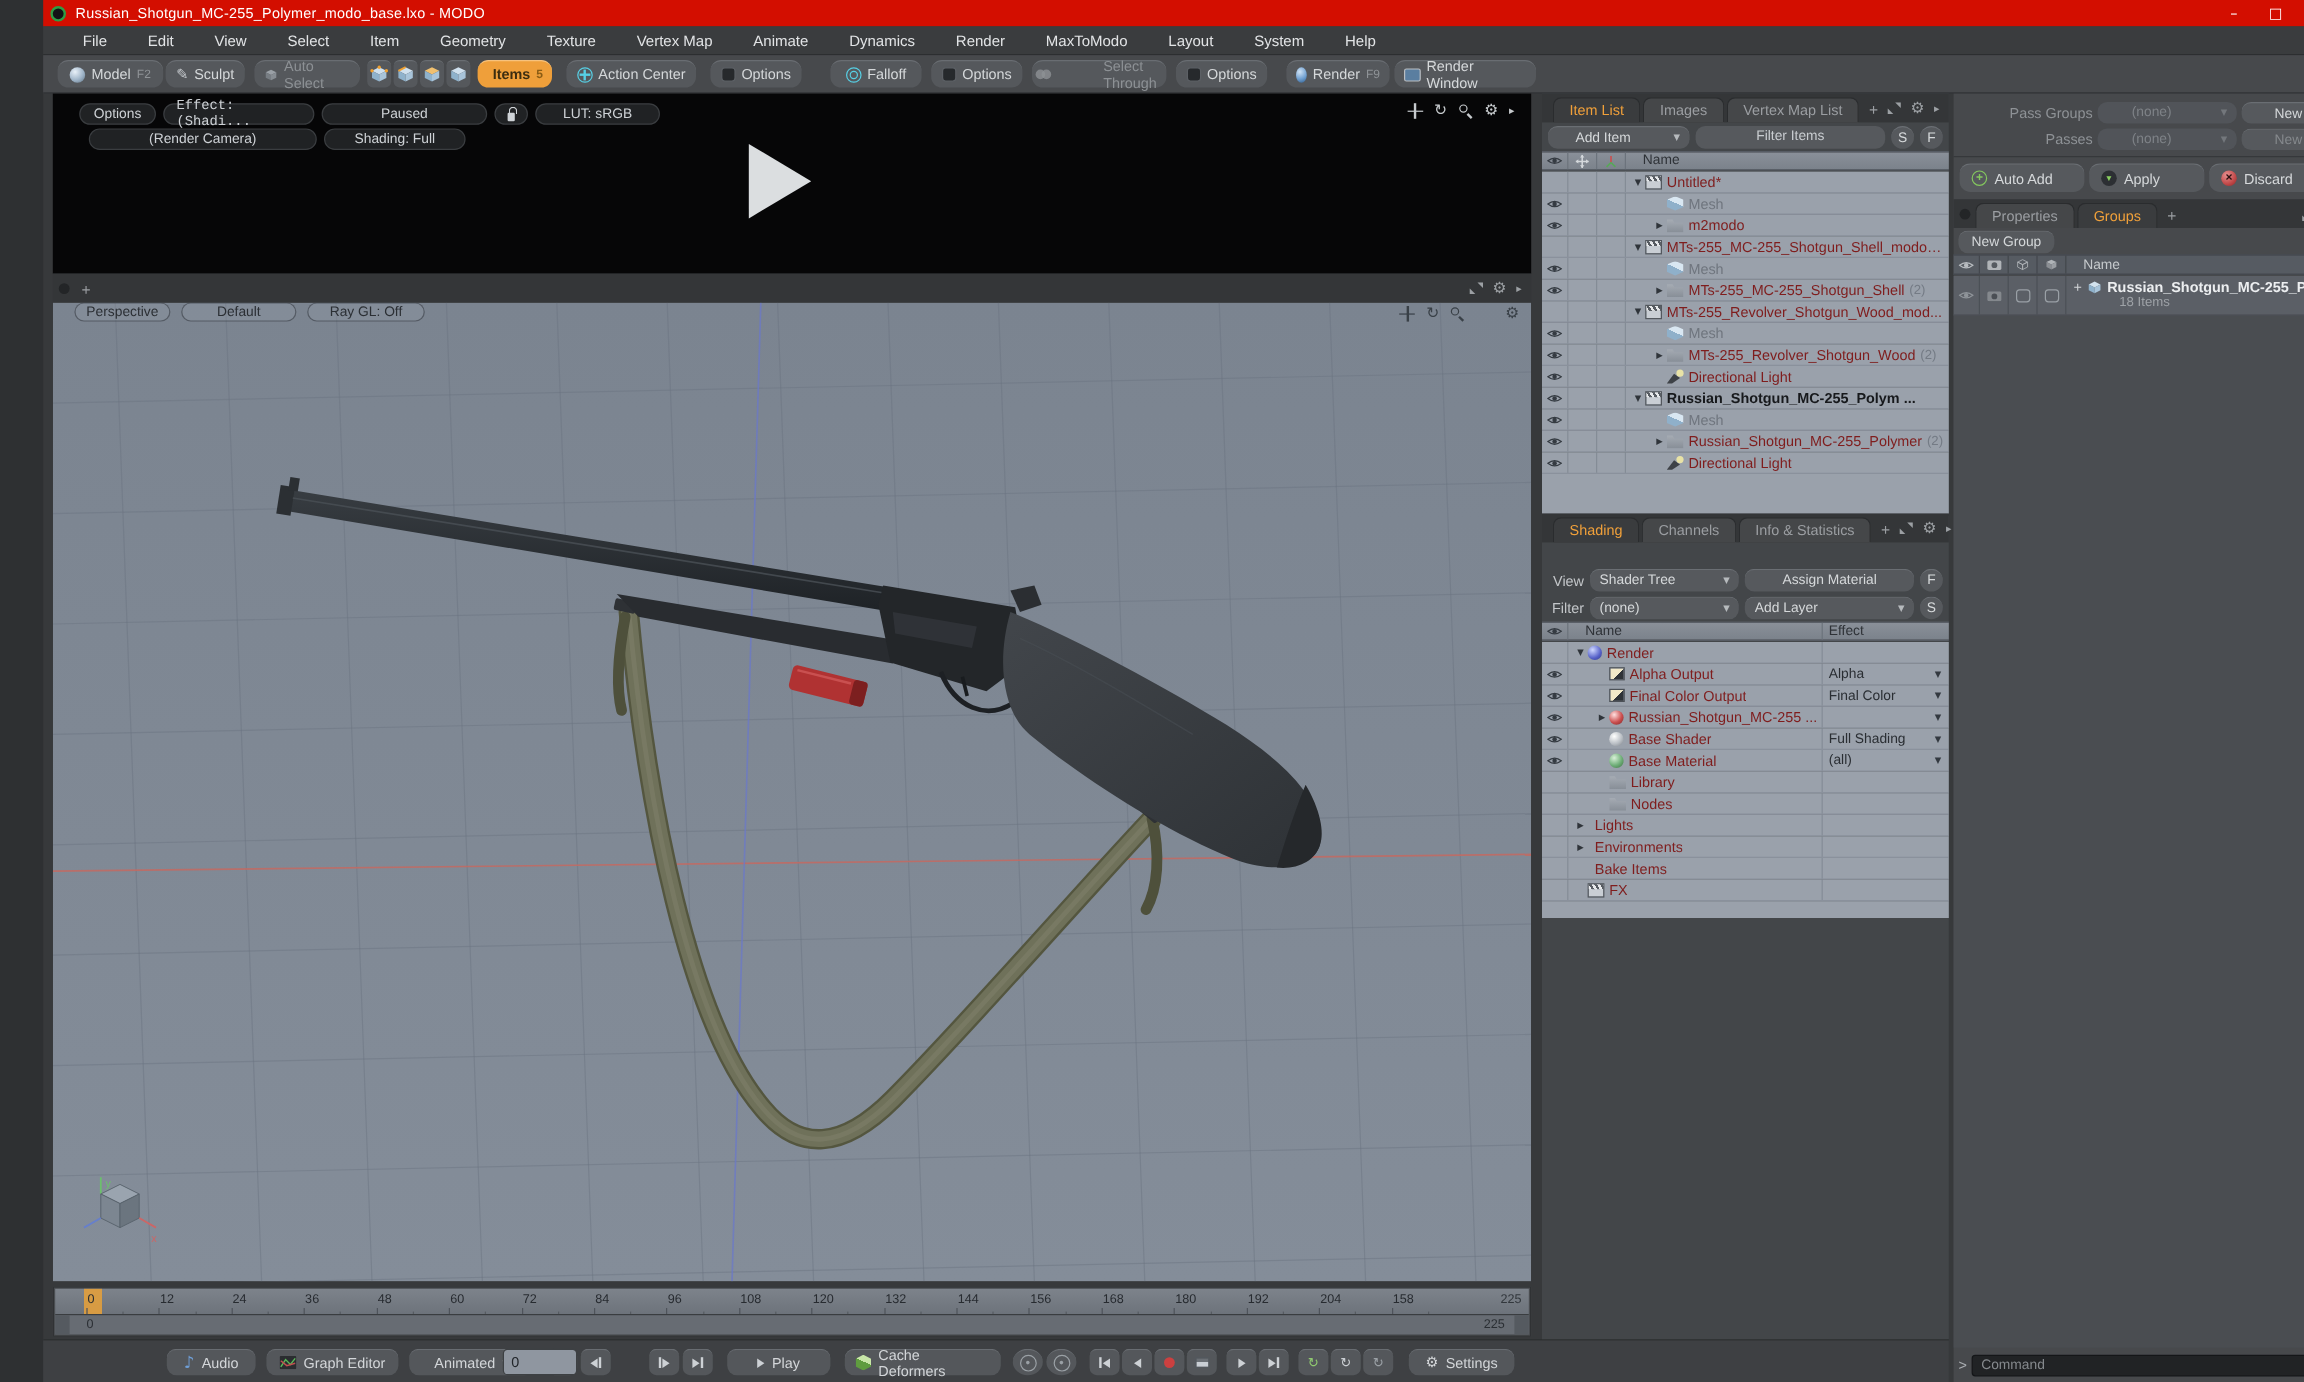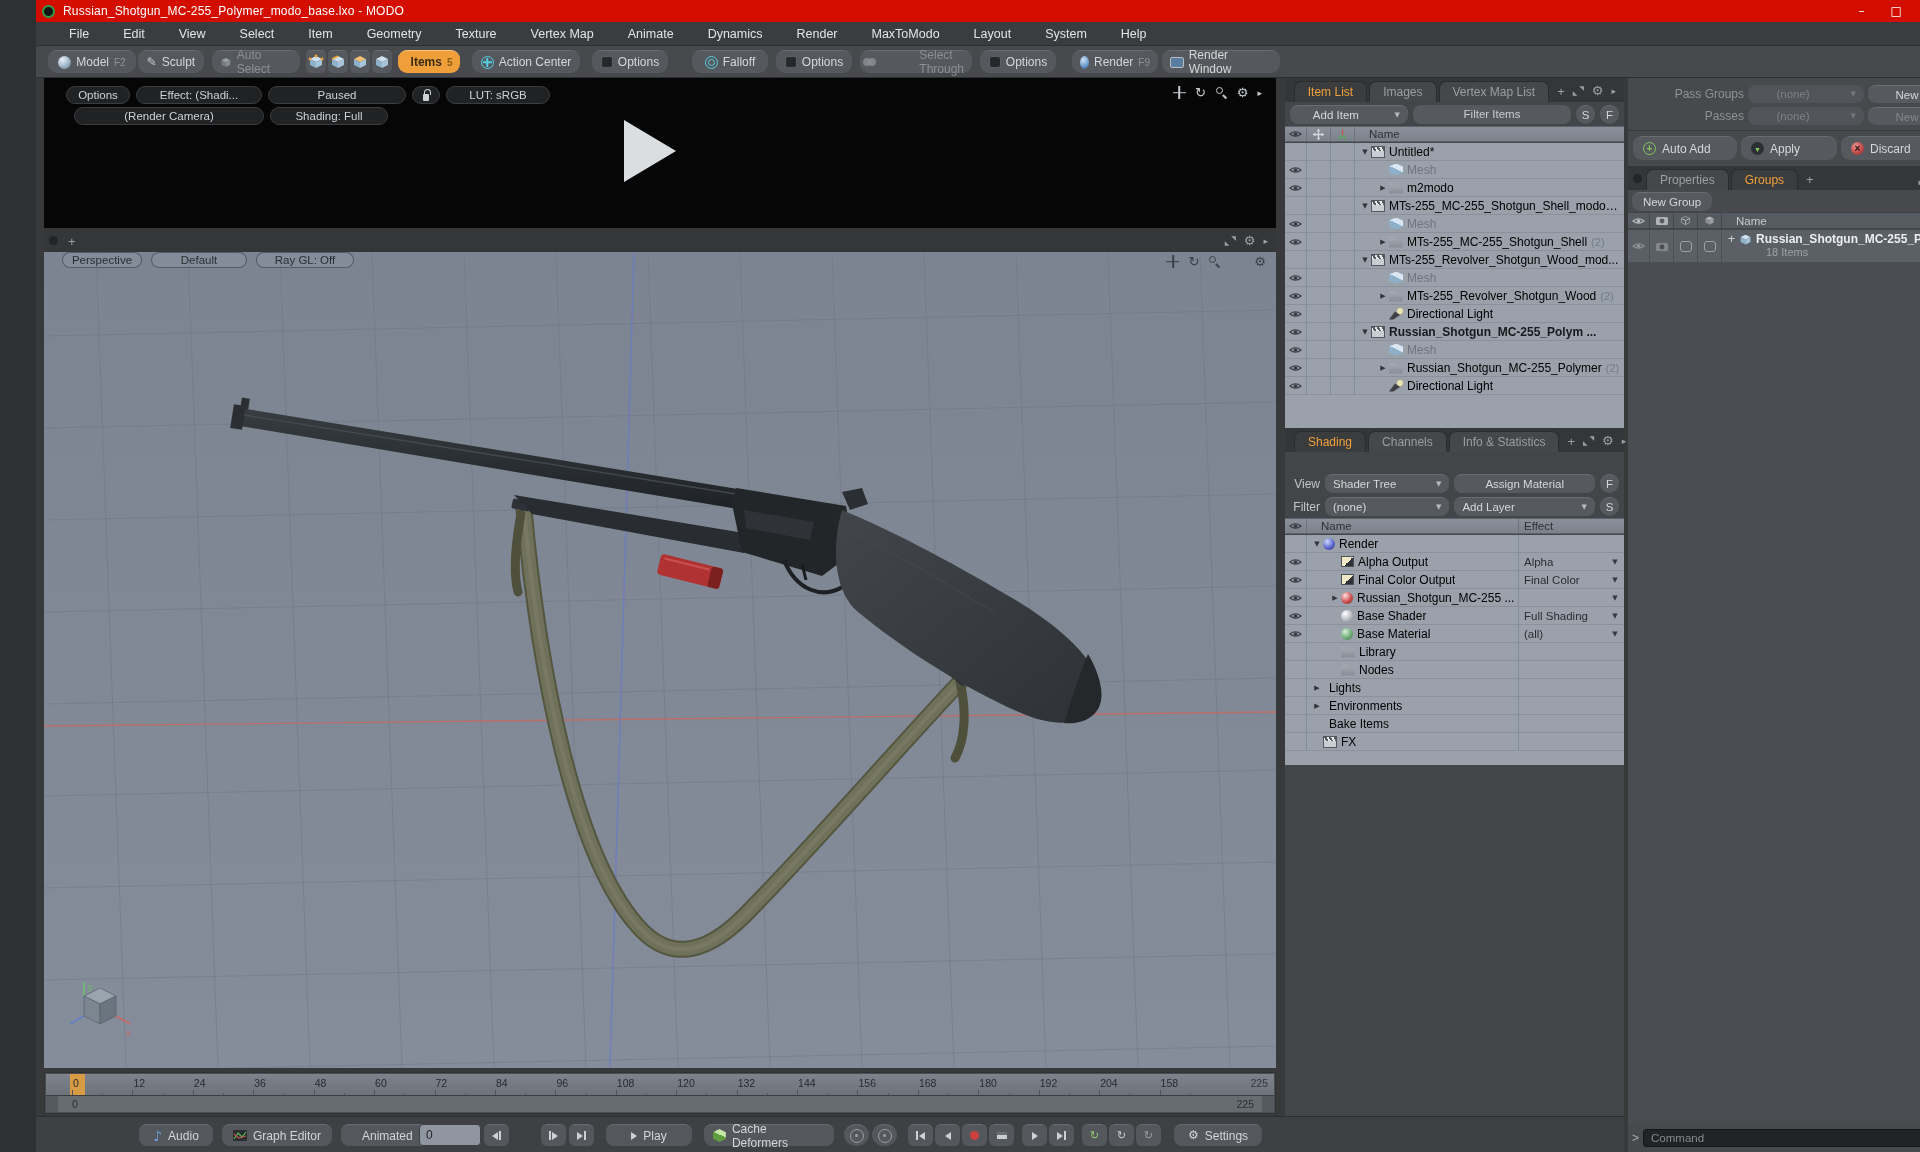--- a/index.html
+++ b/index.html
@@ -123,21 +123,21 @@
   .filterin::placeholder{color:#c9cdd1;opacity:1;}
   .lhead{position:absolute;left:0;width:339px;height:16px;background:linear-gradient(#8a9099,#7b828b);border-top:1px solid #5d636b;border-bottom:1px solid #5d636b;display:flex;align-items:center;color:#2e3237;font-size:11.5px;box-sizing:border-box;}
   .hcell{height:100%;display:flex;align-items:center;justify-content:center;border-right:1px solid #6c737c;box-sizing:border-box;}
   .rowshost{position:absolute;left:0;width:339px;}
   .irow,.srow{display:flex;height:18px;align-items:center;background:#9aa1ab;border-bottom:1px solid rgba(125,133,143,.55);box-sizing:border-box;}
   .cell{height:100%;display:flex;align-items:center;justify-content:center;border-right:1px solid rgba(118,126,136,.6);box-sizing:border-box;}
   .ce{width:22px;}.cm{width:24px;}.cx{width:24px;}
   .nm{flex:1;display:flex;align-items:center;overflow:hidden;padding-left:4px;height:100%;}
   .ind{flex:0 0 auto;}
   .exp{width:12px;font-size:7px;color:#2f343a;text-align:center;flex:0 0 auto;}
-  .lbl{font-size:12px;color:#000000;white-space:nowrap;overflow:hidden;text-overflow:ellipsis;}
+  .lbl{font-size:12px;color:#7f1d1d;white-space:nowrap;overflow:hidden;text-overflow:ellipsis;}
   .sfx{color:#747b85;font-size:11px;margin-left:4px;}
   .gray .lbl{color:#6f757e;}
   .bold .lbl{font-weight:bold;color:#17191c;}
   .eyeicon{width:13px;height:10px;color:#353b42;}
   .restfill{position:absolute;left:0;width:339px;background:#9aa1ab;}
   .hscroll{position:absolute;left:0;width:339px;height:10px;background:#4a4d50;border-top:1px solid #35373a;}
   .hscroll .thumb{position:absolute;left:3px;top:2px;width:210px;height:6px;background:#6b7075;border-radius:3px;}
   .ticon{width:14px;height:12px;margin-right:4px;position:relative;flex:0 0 auto;}
   .icn-scene{background:linear-gradient(180deg,#686d73 0 4px,#c9ced4 4px);border:1px solid #53585e;box-sizing:border-box;}
   .icn-scene::before{content:"";position:absolute;left:0;right:0;top:0;height:4px;background:repeating-linear-gradient(60deg,#e8eaec 0 2px,#565b61 2px 4px);}
@@ -309,21 +309,21 @@
     </div>
     <div class="tb" style="left:1126px;width:118px;">
       <span class="icn-mon"></span>
       <span>Render Window</span>
     </div>
   </div>
 
   <div class="preview">
     <div class="chiprow" style="top:8px;">
       <div class="chip" style="width:64px;">Options</div>
-      <div class="chip" style="width:126px;">Effect: (Shadi...</div>
+      <div class="chip" style="width:126px;font-family:Liberation Mono, monospace;">Effect: (Shadi...</div>
       <div class="chip" style="width:138px;">Paused</div>
       <div class="chip" style="width:28px;">
           <span class="icn-lock"></span>
         </div>
       <div class="chip" style="width:104px;">LUT: sRGB</div>
     </div>
     <div class="chiprow" style="top:29px;left:30px;">
       <div class="chip" style="width:190px;">(Render Camera)</div>
       <div class="chip" style="width:118px;">Shading: Full</div>
     </div>
@@ -599,21 +599,21 @@
         <span class="icon-rot g" style="color:#9aa0a5;font-size:11px;">↻</span>
       </div>
     <div class="bb" style="left:1138px;width:88px;">
       <span class="icon-gear g" style="font-size:12px;">⚙</span>
       <span>Settings</span>
     </div>
   </div>
 
   <div class="col1">
 
-    <div class="tabrow sect-tabs" style="top:0;justify-content:flex-end;">
+    <div class="tabrow sect-tabs" style="top:0;">
       <span class="tabdot"></span>
       <span style="display:flex;align-items:flex-end;">
 
       <span class="vtab active">Item List</span>
           <span class="vtab">Images</span>
           <span class="vtab">Vertex Map List</span>
         </span>
       <span class="plustab">+</span>
       <span class="tabicons">
         <span class="icon-expand"></span>

